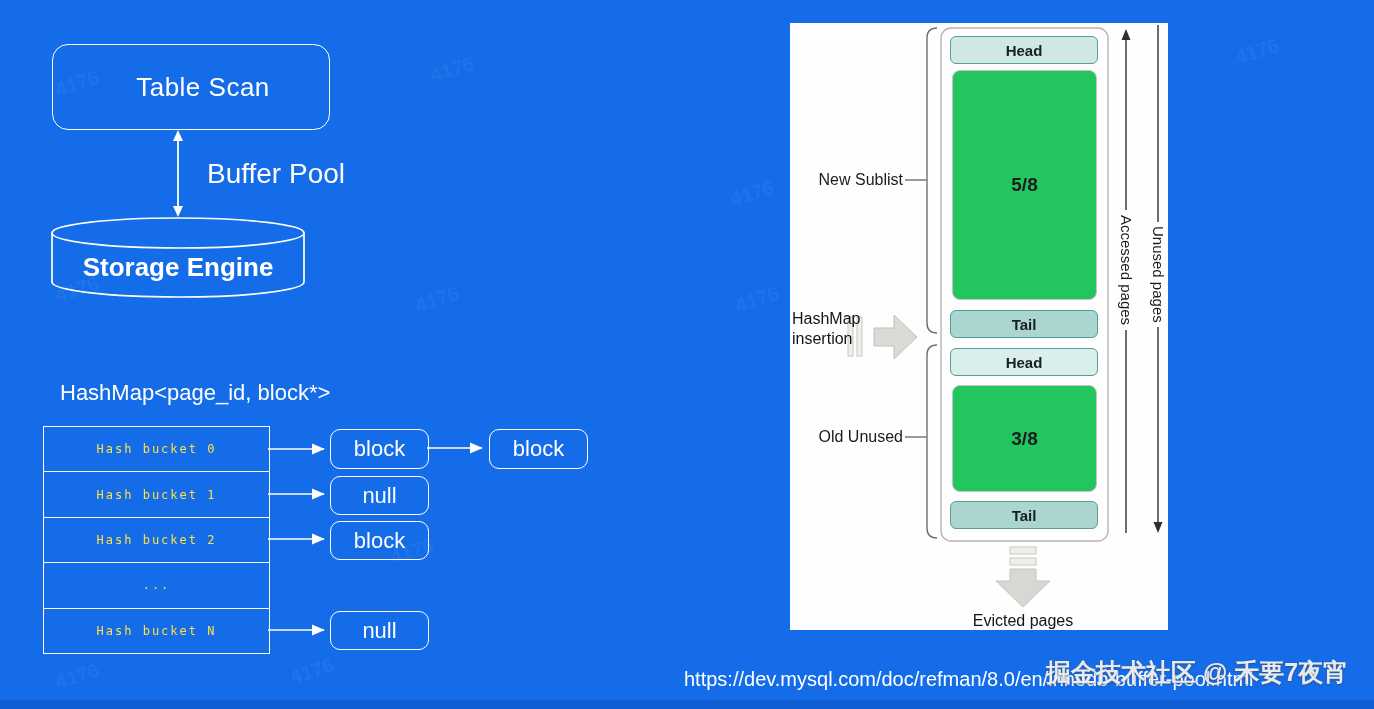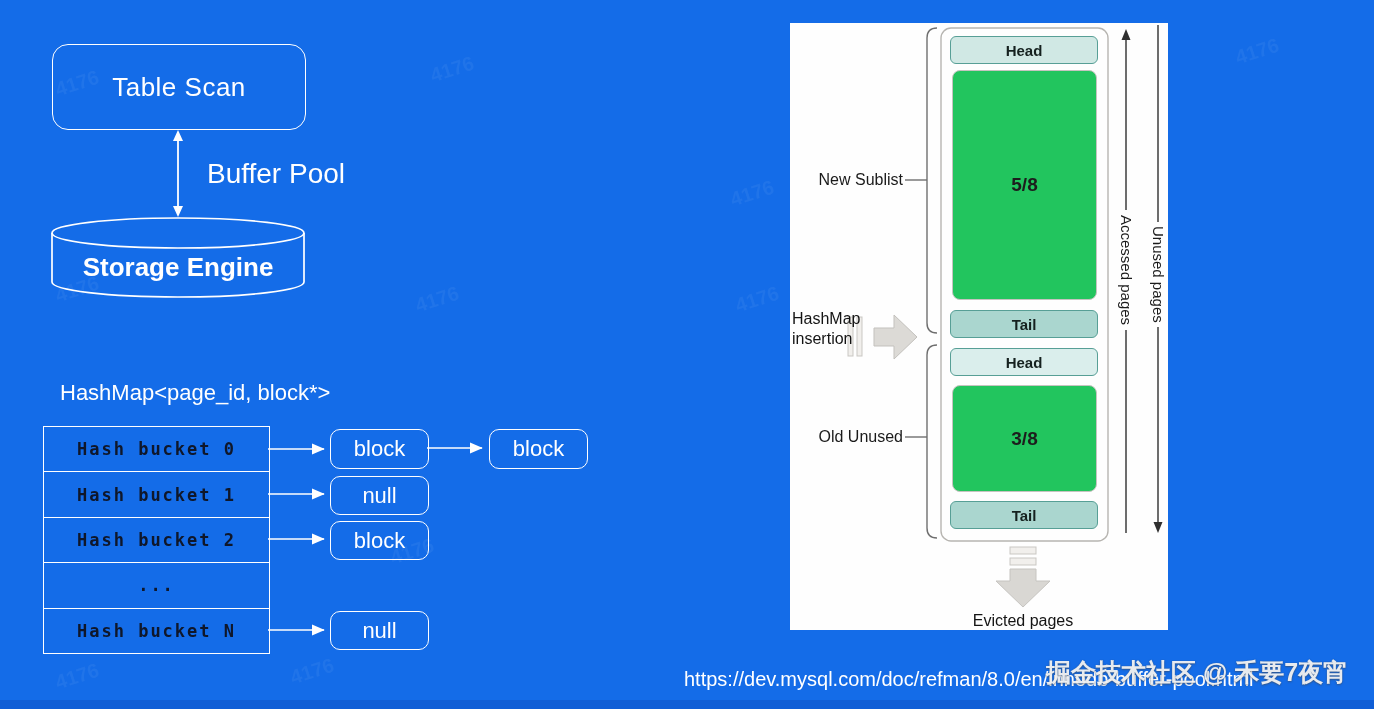--- a/index.html
+++ b/index.html
@@ -7,32 +7,32 @@
     position:relative;width:1374px;height:709px;overflow:hidden;
     background:#146ce8;
     font-family:"Liberation Sans",sans-serif;
     -webkit-font-smoothing:antialiased;
   }
   .abs{position:absolute;}
   
   .white-box{
     border:1.7px solid #ffffff;border-radius:16px;color:#ffffff;
     display:flex;align-items:center;justify-content:center;
-    font-weight:300;letter-spacing:.5px;
+    font-weight:300;letter-spacing:.5px;padding-left:24px;
   }
   .flow-label{color:#ffffff;font-weight:300;}
   .cyl-label{color:#ffffff;font-weight:700;position:absolute;text-align:center;}
   
   .hash-table{
     border:1.7px solid #ffffff;display:flex;flex-direction:column;
   }
   .hash-row{
     flex:1;display:flex;align-items:center;justify-content:center;
-    color:#0f172a;font-family:"DejaVu Sans Mono","Liberation Mono",monospace;
-    font-weight:bold;font-size:17px;letter-spacing:2px;
+    color:#fde047;font-family:"DejaVu Sans Mono","Liberation Mono",monospace;
+    font-weight:normal;font-size:12px;letter-spacing:2px;
     border-top:1.5px solid #ffffff;
   }
   .hash-row:first-child{border-top:none;}
   .node-box{
     border:1.6px solid #ffffff;border-radius:10px;color:#ffffff;
     display:flex;align-items:center;justify-content:center;
     font-size:22px;font-weight:300;
   }
   
   .panel{background:#fefefe;}

